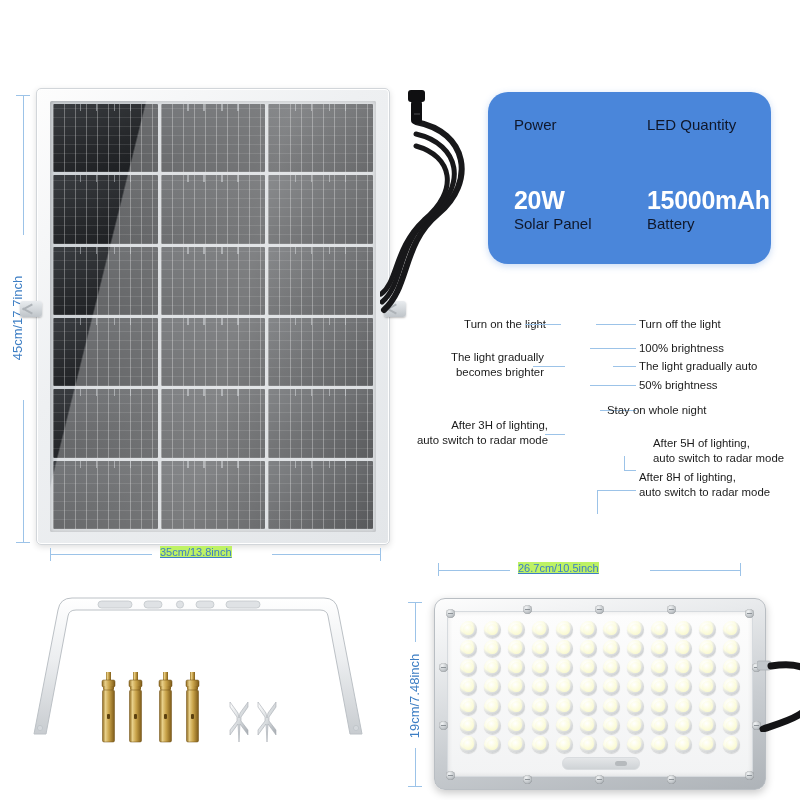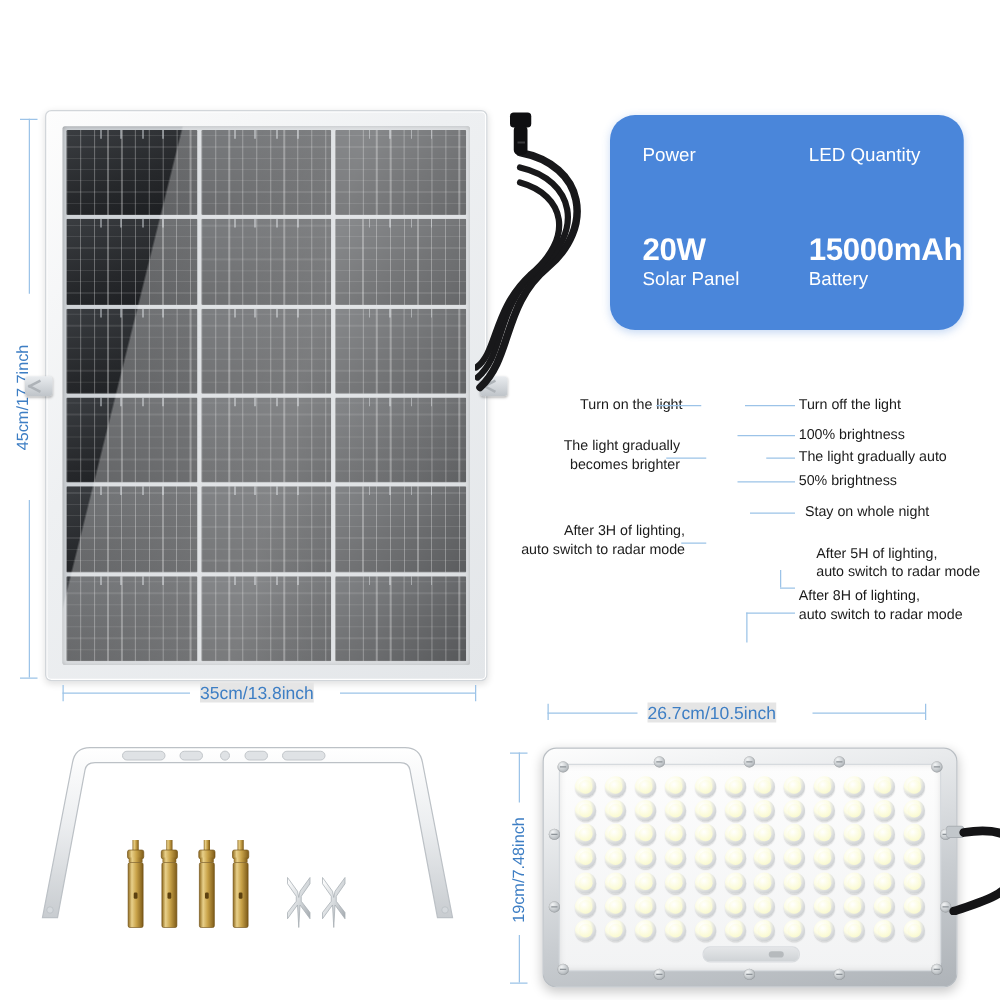--- a/index.html
+++ b/index.html
@@ -16,21 +16,21 @@
     left:0;top:14px;width:800px;text-align:center;
     font-size:40px;font-weight:bold;color:#4a86da;
     letter-spacing:-0.5px;
   }
 
   
   .dim-line-h{height:1px;background:#9cc3e8;}
   .dim-line-v{width:1px;background:#9cc3e8;}
   .dim-cap-v{width:1px;background:#9cc3e8;}
   .dim-cap-h{height:1px;background:#9cc3e8;}
-  .dim-text{color:#3d7ec4;font-size:14px;white-space:nowrap;background:#e5e5e5;}
+  .dim-text{color:#3d7ec4;font-size:11px;white-space:nowrap;background:#bef264;text-decoration:underline;}
   .dim-text-v{
     color:#3d7ec4;font-size:13px;white-space:nowrap;
     transform:rotate(-90deg);transform-origin:center center;
   }
 
   
   #solar-panel{
     left:36px;top:88px;width:352px;height:455px;
     background:linear-gradient(135deg,#fdfdfd 0%,#eef0f2 40%,#e3e6e9 100%);
     border:1px solid #d2d6da;border-radius:5px;
@@ -93,21 +93,21 @@
     left:488px;top:92px;width:283px;height:172px;
     background:#4a86da;border-radius:20px;
     box-shadow:0 2px 7px rgba(74,134,218,.30);
   }
   .spec-grid{
     position:absolute;inset:0;padding:22px 0 0 26px;
     display:grid;grid-template-columns:133px 1fr;grid-template-rows:auto auto;
     row-gap:22px;
   }
   .spec-value{color:#fff;font-size:25px;font-weight:bold;line-height:1.05;letter-spacing:-0.3px;}
-  .spec-label{color:#ffffff;font-size:15px;line-height:1.5;font-weight:400;}
+  .spec-label{color:#0f172a;font-size:15px;line-height:1.5;font-weight:400;}
 
   
   #remote{
     left:546px;top:288px;width:108px;height:248px;
     background:linear-gradient(96deg,#fbfbfb 0%,#ffffff 26%,#f1f2f3 72%,#d9dbdd 100%);
     border:1px solid #dcdee0;border-radius:18px 18px 9px 9px;
     box-shadow:0 3px 8px rgba(0,0,0,.17);
   }
   #remote-bottom-seam{
     position:absolute;left:3px;right:3px;bottom:22px;height:1px;background:#e2e4e6;
@@ -320,21 +320,21 @@
   <div class="leader" style="left:590px;top:348px;width:46px;"></div>
   <div class="callout right" style="left:639px;top:341px;">100% brightness</div>
 
   <div class="leader" style="left:613px;top:366px;width:23px;"></div>
   <div class="callout right" style="left:639px;top:359px;">The light gradually auto</div>
 
   <div class="leader" style="left:590px;top:385px;width:46px;"></div>
   <div class="callout right" style="left:639px;top:378px;">50% brightness</div>
 
   <div class="leader" style="left:600px;top:410px;width:36px;"></div>
-  <div class="callout right" style="left:644px;top:403px;">Stay on whole night</div>
+  <div class="callout right" style="left:607px;top:403px;">Stay on whole night</div>
 
   <div class="leader-v" style="left:624px;top:456px;height:14px;"></div>
   <div class="leader" style="left:624px;top:470px;width:12px;"></div>
   <div class="callout right" style="left:618px;top:436px;margin-left:35px;">
     <div>After 5H of lighting,</div>
     <div>auto switch to radar mode</div>
   </div>
 
   <div class="leader-v" style="left:597px;top:490px;height:24px;"></div>
   <div class="leader" style="left:597px;top:490px;width:39px;"></div>

